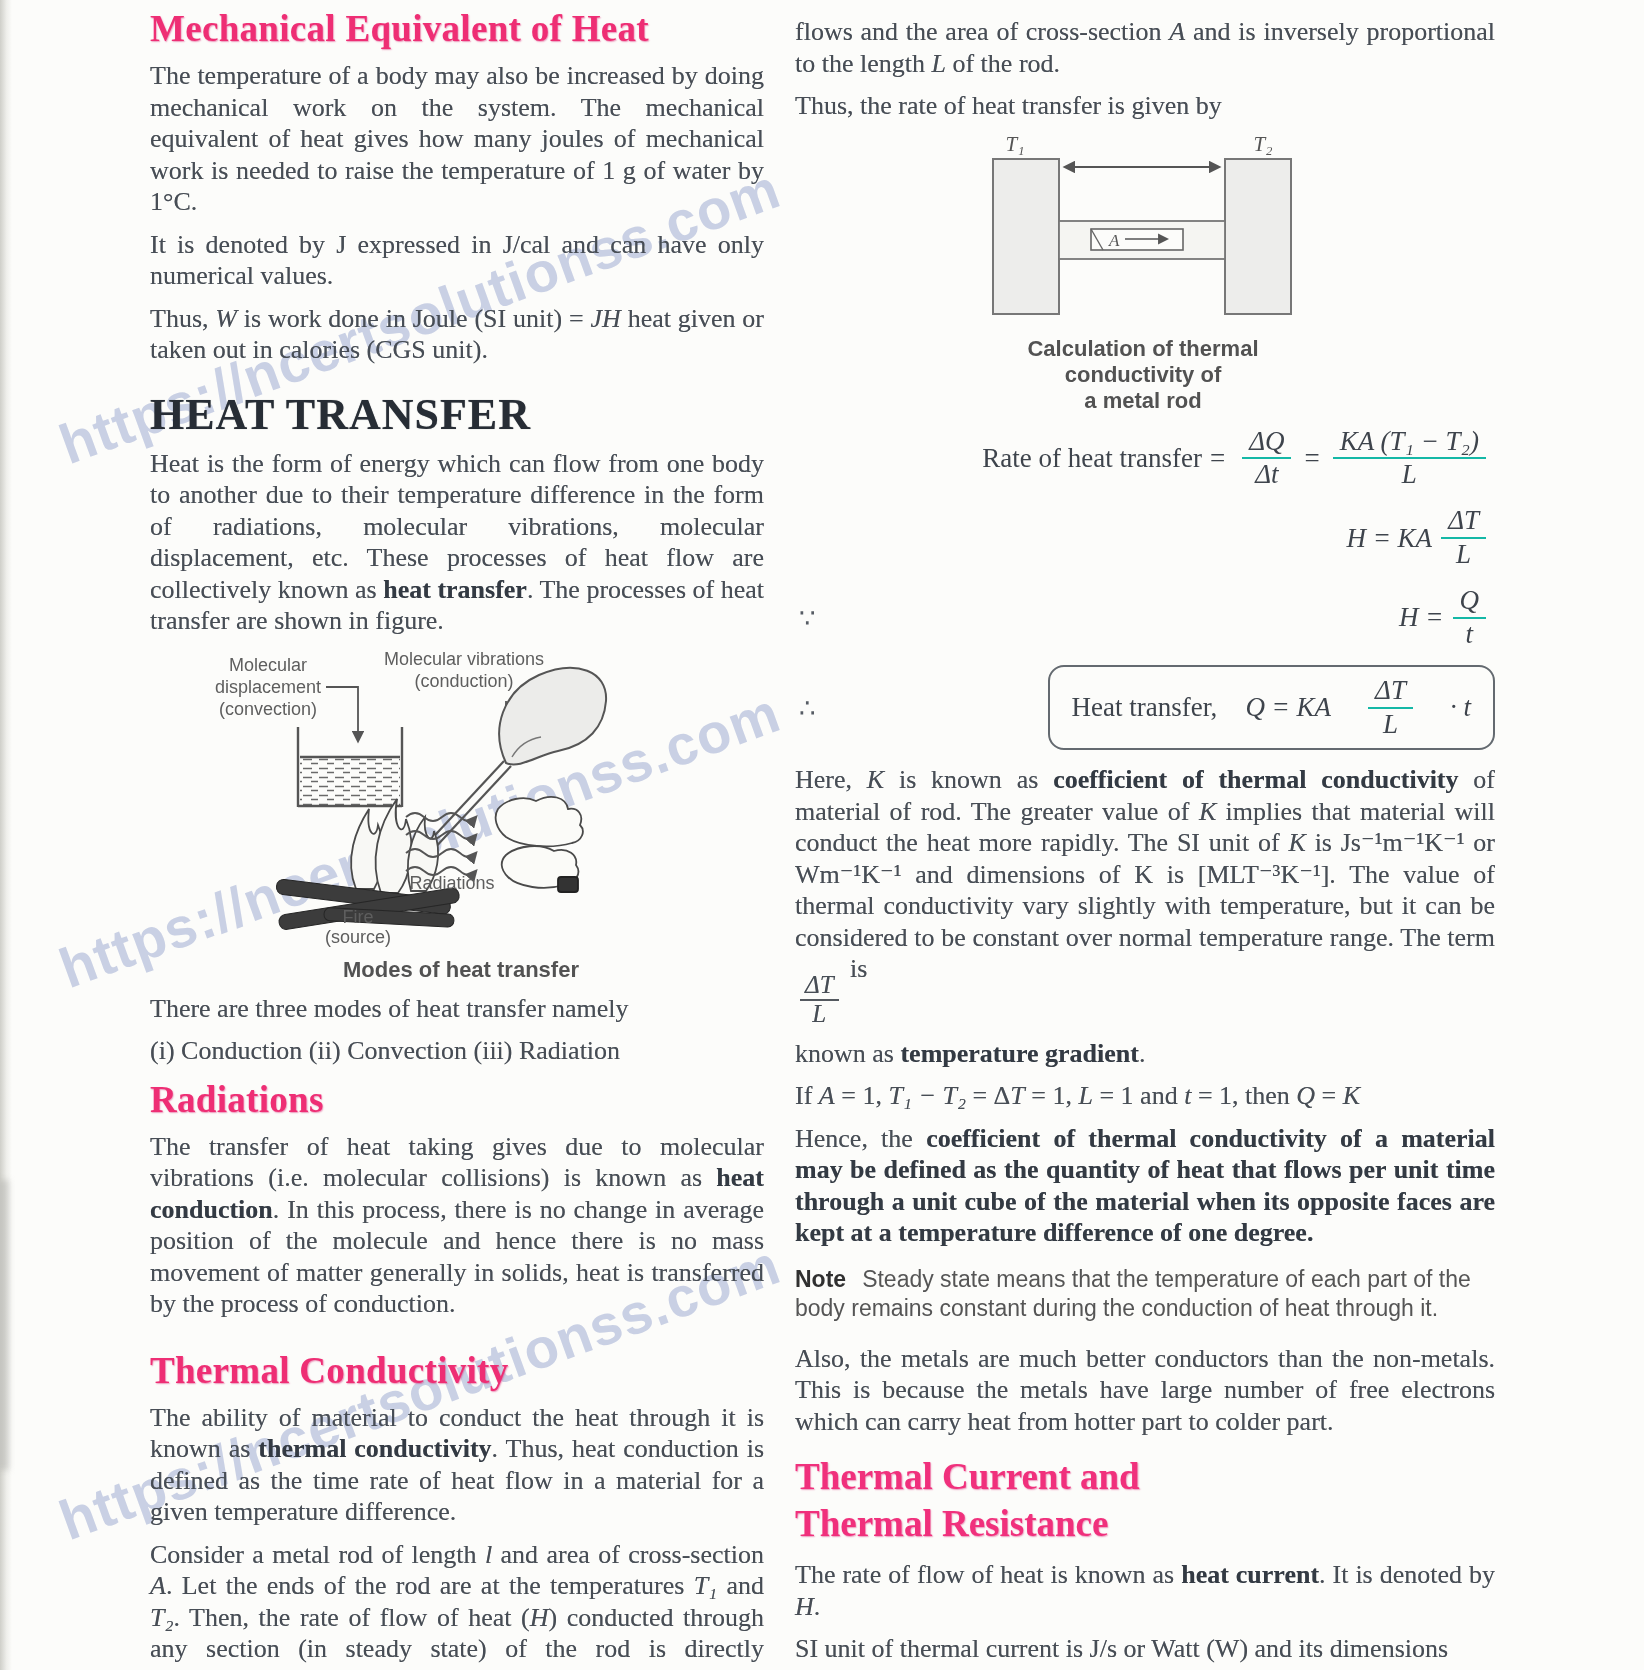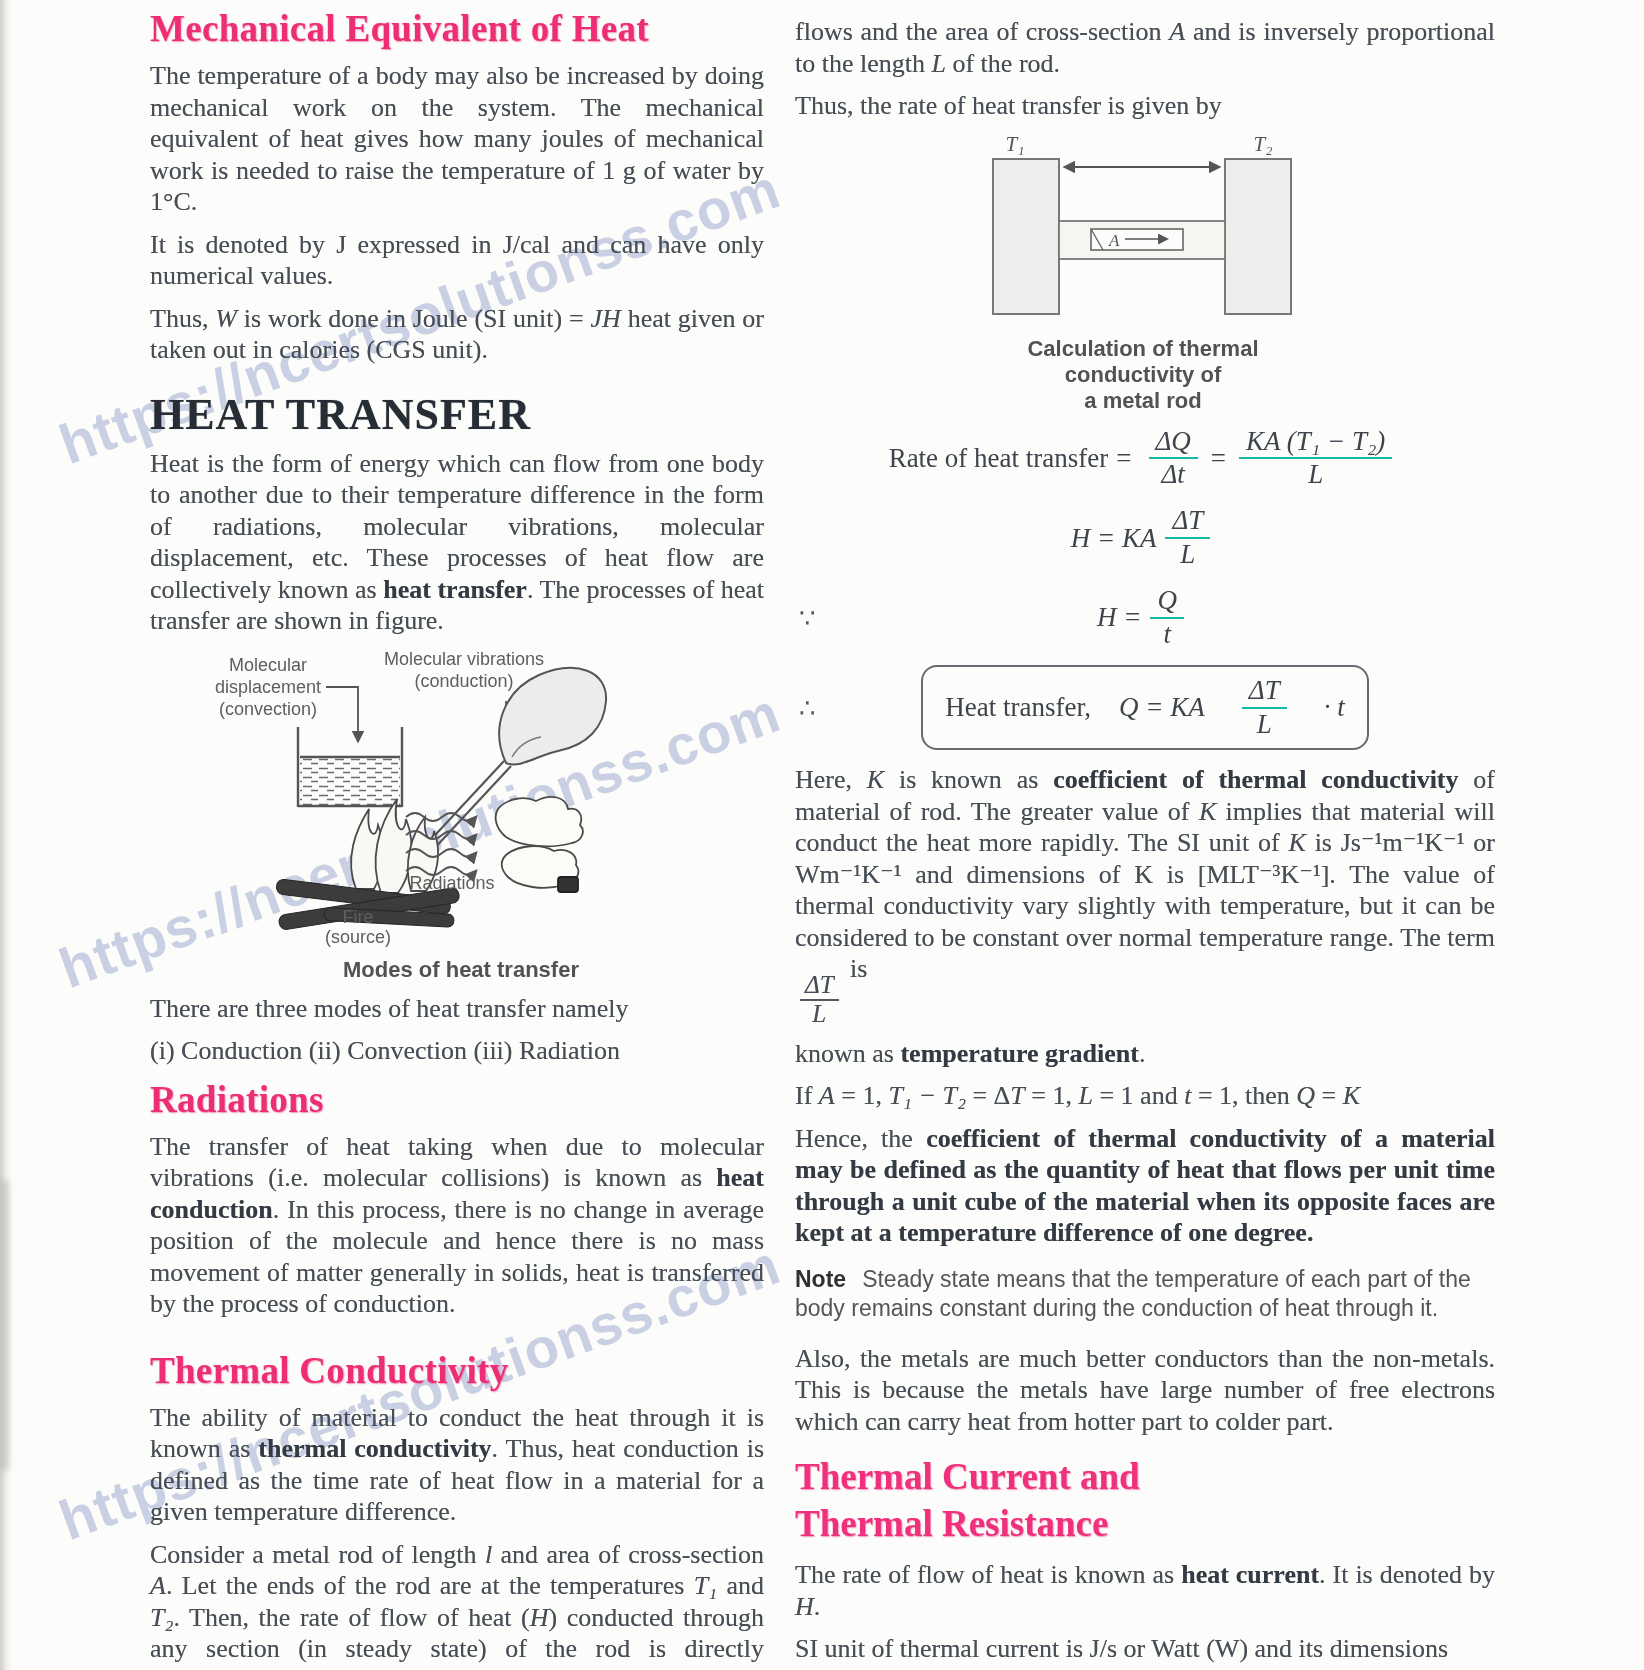--- a/index.html
+++ b/index.html
@@ -32,21 +32,21 @@
   h1.caps{font-size:44px;line-height:46px;color:#272d35;margin:26px 0 10px 0;
     letter-spacing:1px;font-weight:bold;text-shadow:0 0 .8px rgba(39,45,53,.6);}
   
   .fig1{margin:12px 0 10px 56px;width:510px;}
   .fig2{margin:4px 0 8px 168px;width:360px;}
   .figcap{font-family:"Liberation Sans",sans-serif;font-size:22px;line-height:26px;
     color:#525252;text-align:center;margin-top:4px;font-weight:bold;}
   svg text{font-family:"Liberation Sans",sans-serif;fill:#5e5e5e;}
   svg text.ser{font-family:"Liberation Serif","DejaVu Serif",serif;font-style:italic;fill:#555;}
   
-  .eq{position:relative;display:flex;justify-content:center;align-items:center;
+  .eq{position:relative;display:flex;justify-content:flex-end;align-items:center;
     font-size:27px;color:#3e444c;margin:12px 0 14px 0;}
   .eqmark{position:absolute;left:4px;top:50%;transform:translateY(-50%);
     font-size:26px;color:#565c64;}
   .frac{display:inline-flex;flex-direction:column;align-items:center;margin:0 9px;
     line-height:1.18;font-style:italic;}
   .frac .fn{border-bottom:2px solid #14b8a6;padding:0 7px;}
   .v{font-style:italic;}
   .qbox{border:2px solid #646a70;border-radius:16px;padding:8px 22px;
     display:flex;align-items:center;gap:28px;}
   .ifrac{display:inline-flex;flex-direction:column;align-items:center;margin:0 5px;
@@ -141,21 +141,21 @@
         <text x="152" y="274" font-size="18" text-anchor="middle">Fire</text>
         <text x="152" y="294" font-size="18" text-anchor="middle">(source)</text>
       </svg>
       <div class="figcap">Modes of heat transfer</div>
     </div>
 
     <p class="body nojust">There are three modes of heat transfer namely</p>
     <p class="body nojust">(i) Conduction (ii) Convection (iii) Radiation</p>
 
     <h2 class="pink mt1">Radiations</h2>
-    <p class="body"><span>The transfer of heat taking when due to molecular vibrations (i.e. molecular collisions) is known as </span><span class="b">heat conduction</span><span>. In this process, there is no change in average position of the molecule and hence there is no mass movement of matter generally in solids, heat is transferred by the process of conduction.</span></p>
+    <p class="body"><span>The transfer of heat taking gives due to molecular vibrations (i.e. molecular collisions) is known as </span><span class="b">heat conduction</span><span>. In this process, there is no change in average position of the molecule and hence there is no mass movement of matter generally in solids, heat is transferred by the process of conduction.</span></p>
 
     <h2 class="pink mt2">Thermal Conductivity</h2>
     <p class="body"><span>The ability of material to conduct the heat through it is known as </span><span class="b">thermal conductivity</span><span>. Thus, heat conduction is defined as the time rate of heat flow in a material for a given temperature difference.</span></p>
     <p class="body"><span>Consider a metal rod of length </span><span class="it">l</span><span> and area of cross-section </span><span class="it">A</span><span>. Let the ends of the rod are at the temperatures </span><span class="it">T₁</span><span> and </span><span class="it">T₂</span><span>. Then, the rate of flow of heat (</span><span class="it">H</span><span>) conducted through any section (in steady state) of the rod is directly proportional to the temperature difference Δ</span><span class="it">T</span><span>, time </span><span class="it">t</span><span> for which the heat</span></p>
   </div>
 
   <div class="col-right">
     <p class="body"><span>flows and the area of cross-section </span><span class="it">A</span><span> and is inversely proportional to the length </span><span class="it">L</span><span> of the rod.</span></p>
     <p class="body nojust">Thus, the rate of heat transfer is given by</p>
 

